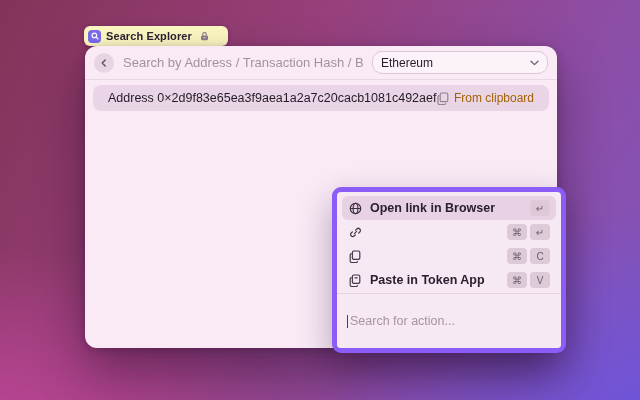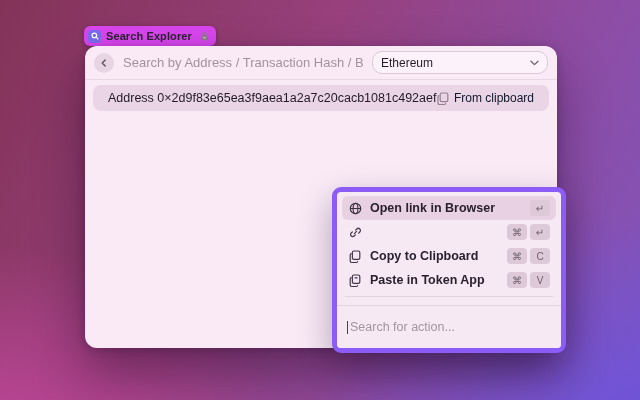--- a/index.html
+++ b/index.html
@@ -6,21 +6,21 @@
     font-family:"Liberation Sans", sans-serif;}
   body{
     position:relative;
     background:
       radial-gradient(90% 95% at 102% 108%, rgba(108,84,222,.95) 0%, rgba(108,84,222,0) 58%),
       radial-gradient(85% 85% at -6% 112%, rgba(201,72,162,.9) 0%, rgba(201,72,162,0) 60%),
       linear-gradient(118deg, #833358 0%, #97407c 40%, #8d4da5 72%, #8055bd 100%);
   }
   
   .badge{position:absolute;left:84px;top:26px;height:20px;display:flex;align-items:center;
-    gap:5px;padding:0 6px 0 4px;background:#d946ef;border-radius:6px;
+    gap:5px;padding:0 18px 0 4px;background:#fef9c3;border-radius:6px;
     box-shadow:0 1px 4px rgba(40,5,40,.35);text-align:center;}
   .badge .app-icon{width:13px;height:13px;border-radius:4px;background:#7b6bef;
     display:flex;align-items:center;justify-content:center;}
   .badge .app-name{font-size:11px;font-weight:700;color:#2b2231;letter-spacing:.1px;}
   .badge .lock-wrap{display:flex;align-items:center;margin-left:2px;}
   
   .window{position:absolute;left:85px;top:46px;width:472px;height:302px;
     background:#f9eaf6;border-radius:12px;
     box-shadow:0 24px 50px rgba(35,8,38,.45), 0 2px 8px rgba(35,8,38,.25);}
   .header{height:33px;display:flex;align-items:center;gap:9px;padding:0 9px;
@@ -29,38 +29,38 @@
     display:flex;align-items:center;justify-content:center;}
   .search-placeholder{flex:1;font-size:13px;color:#a2929e;white-space:nowrap;overflow:hidden;}
   .dropdown{width:158px;height:21px;flex:0 0 auto;display:flex;align-items:center;
     justify-content:space-between;padding:0 8px;background:#fcf2fa;
     border:1px solid #dac9d6;border-radius:10px;}
   .dropdown .val{font-size:12px;color:#241d28;}
   .list{padding:5px 8px;}
   .result-row{height:26px;display:flex;align-items:center;justify-content:space-between;
     padding:0 15px;background:#ead5e6;border-radius:8px;}
   .result-title{font-size:12.5px;color:#221b26;}
-  .accessory{display:flex;align-items:center;gap:5px;font-size:12px;color:#0f172a;}
+  .accessory{display:flex;align-items:center;gap:5px;font-size:12px;color:#a16207;}
   
   .menu{position:absolute;left:332px;top:187px;width:224px;height:156px;
     background:#f7e9f3;border:5px solid #8b5cf6;border-radius:9px;
     box-shadow:0 14px 34px rgba(35,8,38,.32);display:flex;flex-direction:column;overflow:hidden;justify-content:flex-end;}
   .menu-list{flex:1;padding:4px 5px 0;overflow:hidden;}
   .menu-row{height:24px;display:flex;align-items:center;gap:8px;padding:0 6px;
     border-radius:6px;}
   .menu-row.selected{background:#e7d1e2;}
   .mi{width:14px;display:flex;align-items:center;justify-content:center;flex:0 0 auto;}
   .mlabel{font-size:12.5px;color:#2a2130;font-weight:600;white-space:nowrap;}
   .keys{margin-left:auto;display:flex;gap:3px;}
   .key{min-width:16px;height:16px;padding:0 2px;border-radius:4px;background:#ddc9d8;
     color:#6e606b;font-size:10px;display:flex;align-items:center;justify-content:center;}
   .msep{height:1px;background:#e5d4e0;margin:4px 3px;}
   .section-label{font-size:11px;color:#9a8b96;padding:3px 9px 2px;}
   .menu-footer{flex:0 0 auto;height:26px;border-top:1px solid #e5d4e0;display:flex;
-    align-items:center;padding:8px 10px;background:#f7e9f3;}
+    align-items:center;padding:14px 10px;background:#f7e9f3;}
   .caret{width:1px;height:13px;background:#4a3e4c;margin-right:2px;}
   .footer-placeholder{font-size:12.5px;color:#a4949f;}
   svg{display:block;}
 </style>
 </head>
 <body>
 
 <div class="badge">
   <span class="app-icon">
     <svg width="8" height="8" viewBox="0 0 8 8">
@@ -139,21 +139,20 @@
       </span>
     </div>
 
     <div class="menu-row">
       <span class="mi">
         <svg width="12" height="13" viewBox="0 0 12 13">
             <rect x="3.4" y="1" width="7.4" height="8.4" rx="1.4" fill="none" stroke="#45394a" stroke-width="1.2"></rect>
             <path d="M2.2 3.6 a1.6 1.6 0 0 0 -1 1.5 V11 a1.6 1.6 0 0 0 1.6 1.6 H7 a1.6 1.6 0 0 0 1.5 -1" fill="none" stroke="#45394a" stroke-width="1.2" stroke-linecap="round"></path>
           </svg>
       </span>
-      <span class="mlabel">Copy to Clipboard</span>
       <span class="keys">
         <span class="key">⌘</span>
         <span class="key">C</span>
       </span>
     </div>
 
     <div class="menu-row">
       <span class="mi">
         <svg width="12" height="13" viewBox="0 0 12 13">
             <rect x="3.4" y="1" width="7.4" height="8.4" rx="1.4" fill="none" stroke="#45394a" stroke-width="1.2"></rect>

